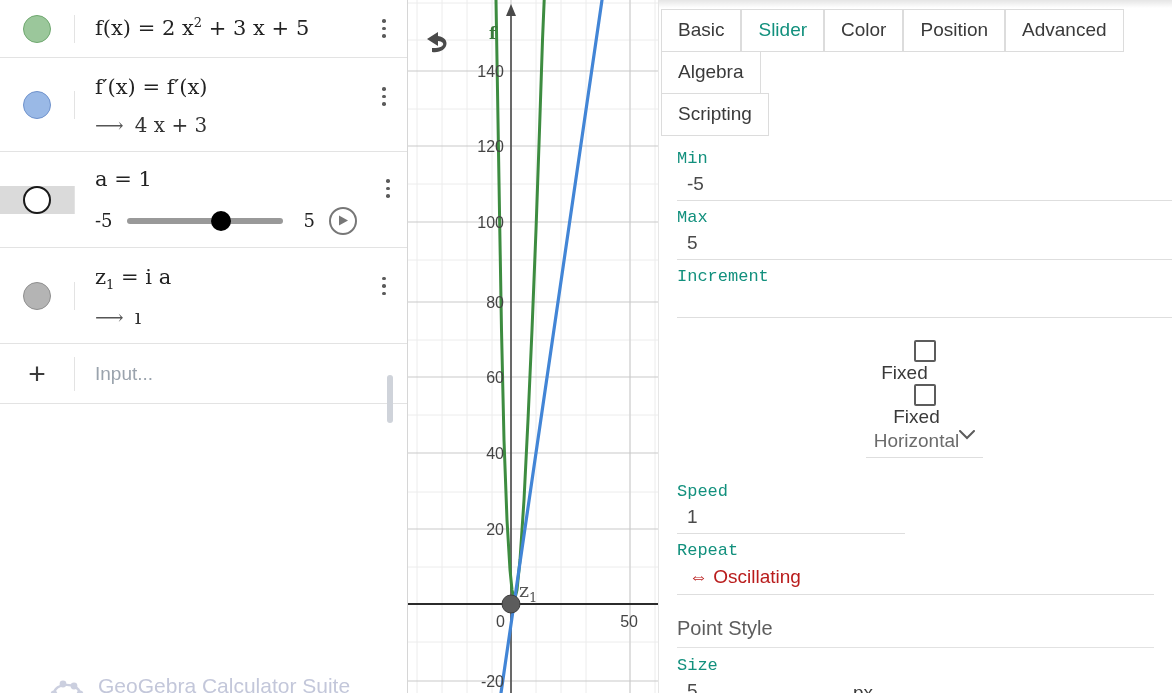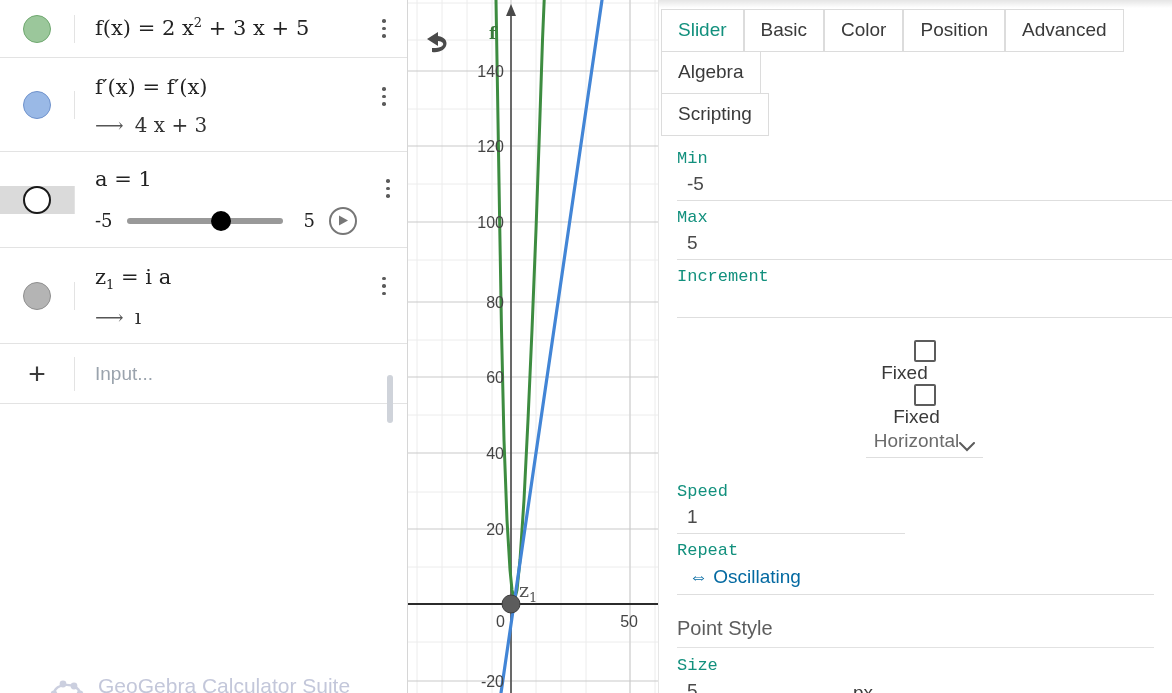--- a/index.html
+++ b/index.html
@@ -212,28 +212,28 @@
   .cbox.checked::after {
     content: "";
     position: absolute; left: 6px; top: 2px;
     width: 6px; height: 11px;
     border: solid #ffffff;
     border-width: 0 2.6px 2.6px 0;
     transform: rotate(42deg);
   }
   .check-label { font-size: 19px; color: #3a3a3a; }
   .dropdown {
-    display: flex; align-items: flex-end; gap: 0;
+    display: flex; align-items: flex-start; gap: 0;
     border-bottom: 1px solid #dedede;
     padding: 2px 8px 5px 8px;
     cursor: pointer;
   }
   .dropdown-value { font-size: 19px; color: #6b6b6b; }
   .repeat-value {
-    font-size: 19px; color: #0369a1;
+    font-size: 19px; color: #b91c1c;
     padding: 4px 0 6px 12px;
     border-bottom: 1px solid #dedede;
     margin-right: 18px;
   }
   .section-title {
     font-size: 20px; color: #5d5d5d;
     padding: 4px 0 7px 0;
     border-bottom: 1px solid #e2e2e2;
     margin-right: 18px;
   }
@@ -426,22 +426,22 @@
       <svg width="34" height="28" viewBox="0 0 34 28">
         <path d="M10 22 C 26 24, 30 8, 16 6 L 16 2 L 5 9 L 16 16 L 16 11 C 25 12, 22 19, 10 18 Z" fill="#4a4a4a"></path>
       </svg>
     </div>
   </div>
 
   <div id="settings-panel">
     <div class="tabbar-shadow"></div>
 
     <div class="tabs">
+      <div class="tab">Basic</div>
       <div class="tab active">Slider</div>
-      <div class="tab">Basic</div>
       <div class="tab">Color</div>
       <div class="tab">Position</div>
       <div class="tab">Advanced</div>
       <div class="tab">Algebra</div>
     </div>
     <div class="tab-row2">
       <div class="tab">Scripting</div>
     </div>
 
     <div class="settings-body">

